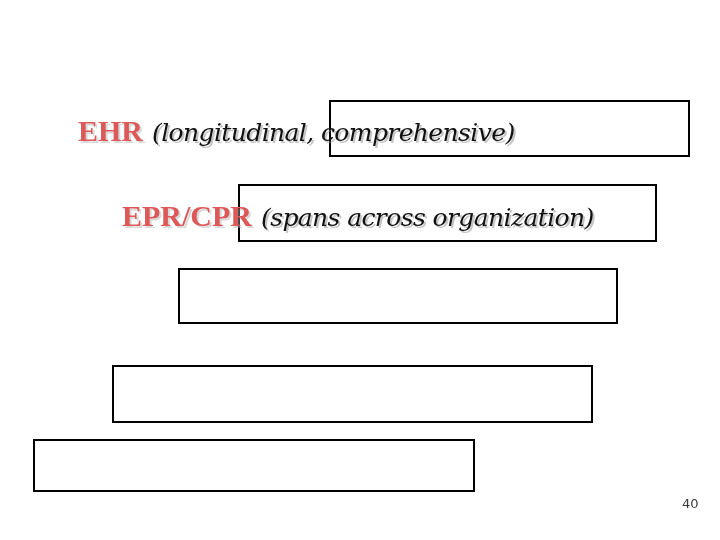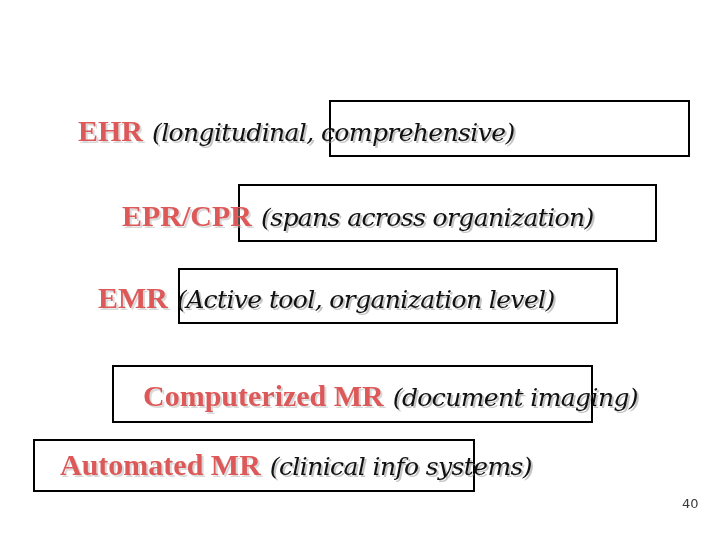--- a/index.html
+++ b/index.html
@@ -77,27 +77,18 @@
   <div class="term-box" id="box-auto-mr" style="border-color: rgb(0, 0, 0);"></div>
 
   <div class="term-row" id="row-epr-cpr">
     <span class="acronym" style="color: rgb(221, 89, 89);">EPR/CPR</span><span class="desc" style="color: rgb(17, 17, 17);">(spans across organization)</span>
   </div>
 
   <div class="term-row" id="row-ehr">
     <span class="acronym" style="color: rgb(221, 89, 89);">EHR</span><span class="desc" style="color: rgb(17, 17, 17);">(longitudinal, comprehensive)</span>
   </div>
 
-  <div class="term-row" id="row-emr">
-    <span class="acronym" style="color: rgb(221, 89, 89);">EMR</span><span class="desc" style="color: rgb(17, 17, 17);">(Active tool, organization level)</span>
-  </div>
 
-  <div class="term-row" id="row-comp-mr">
-    <span class="acronym" style="color: rgb(221, 89, 89);">Computerized MR</span><span class="desc" style="color: rgb(17, 17, 17);">(document imaging)</span>
-  </div>
 
-  <div class="term-row" id="row-auto-mr">
-    <span class="acronym" style="color: rgb(221, 89, 89);">Automated MR</span><span class="desc" style="color: rgb(17, 17, 17);">(clinical info systems)</span>
-  </div>
 
   <div id="page-number">40</div>
 
 </div>
 
 </body></html>

